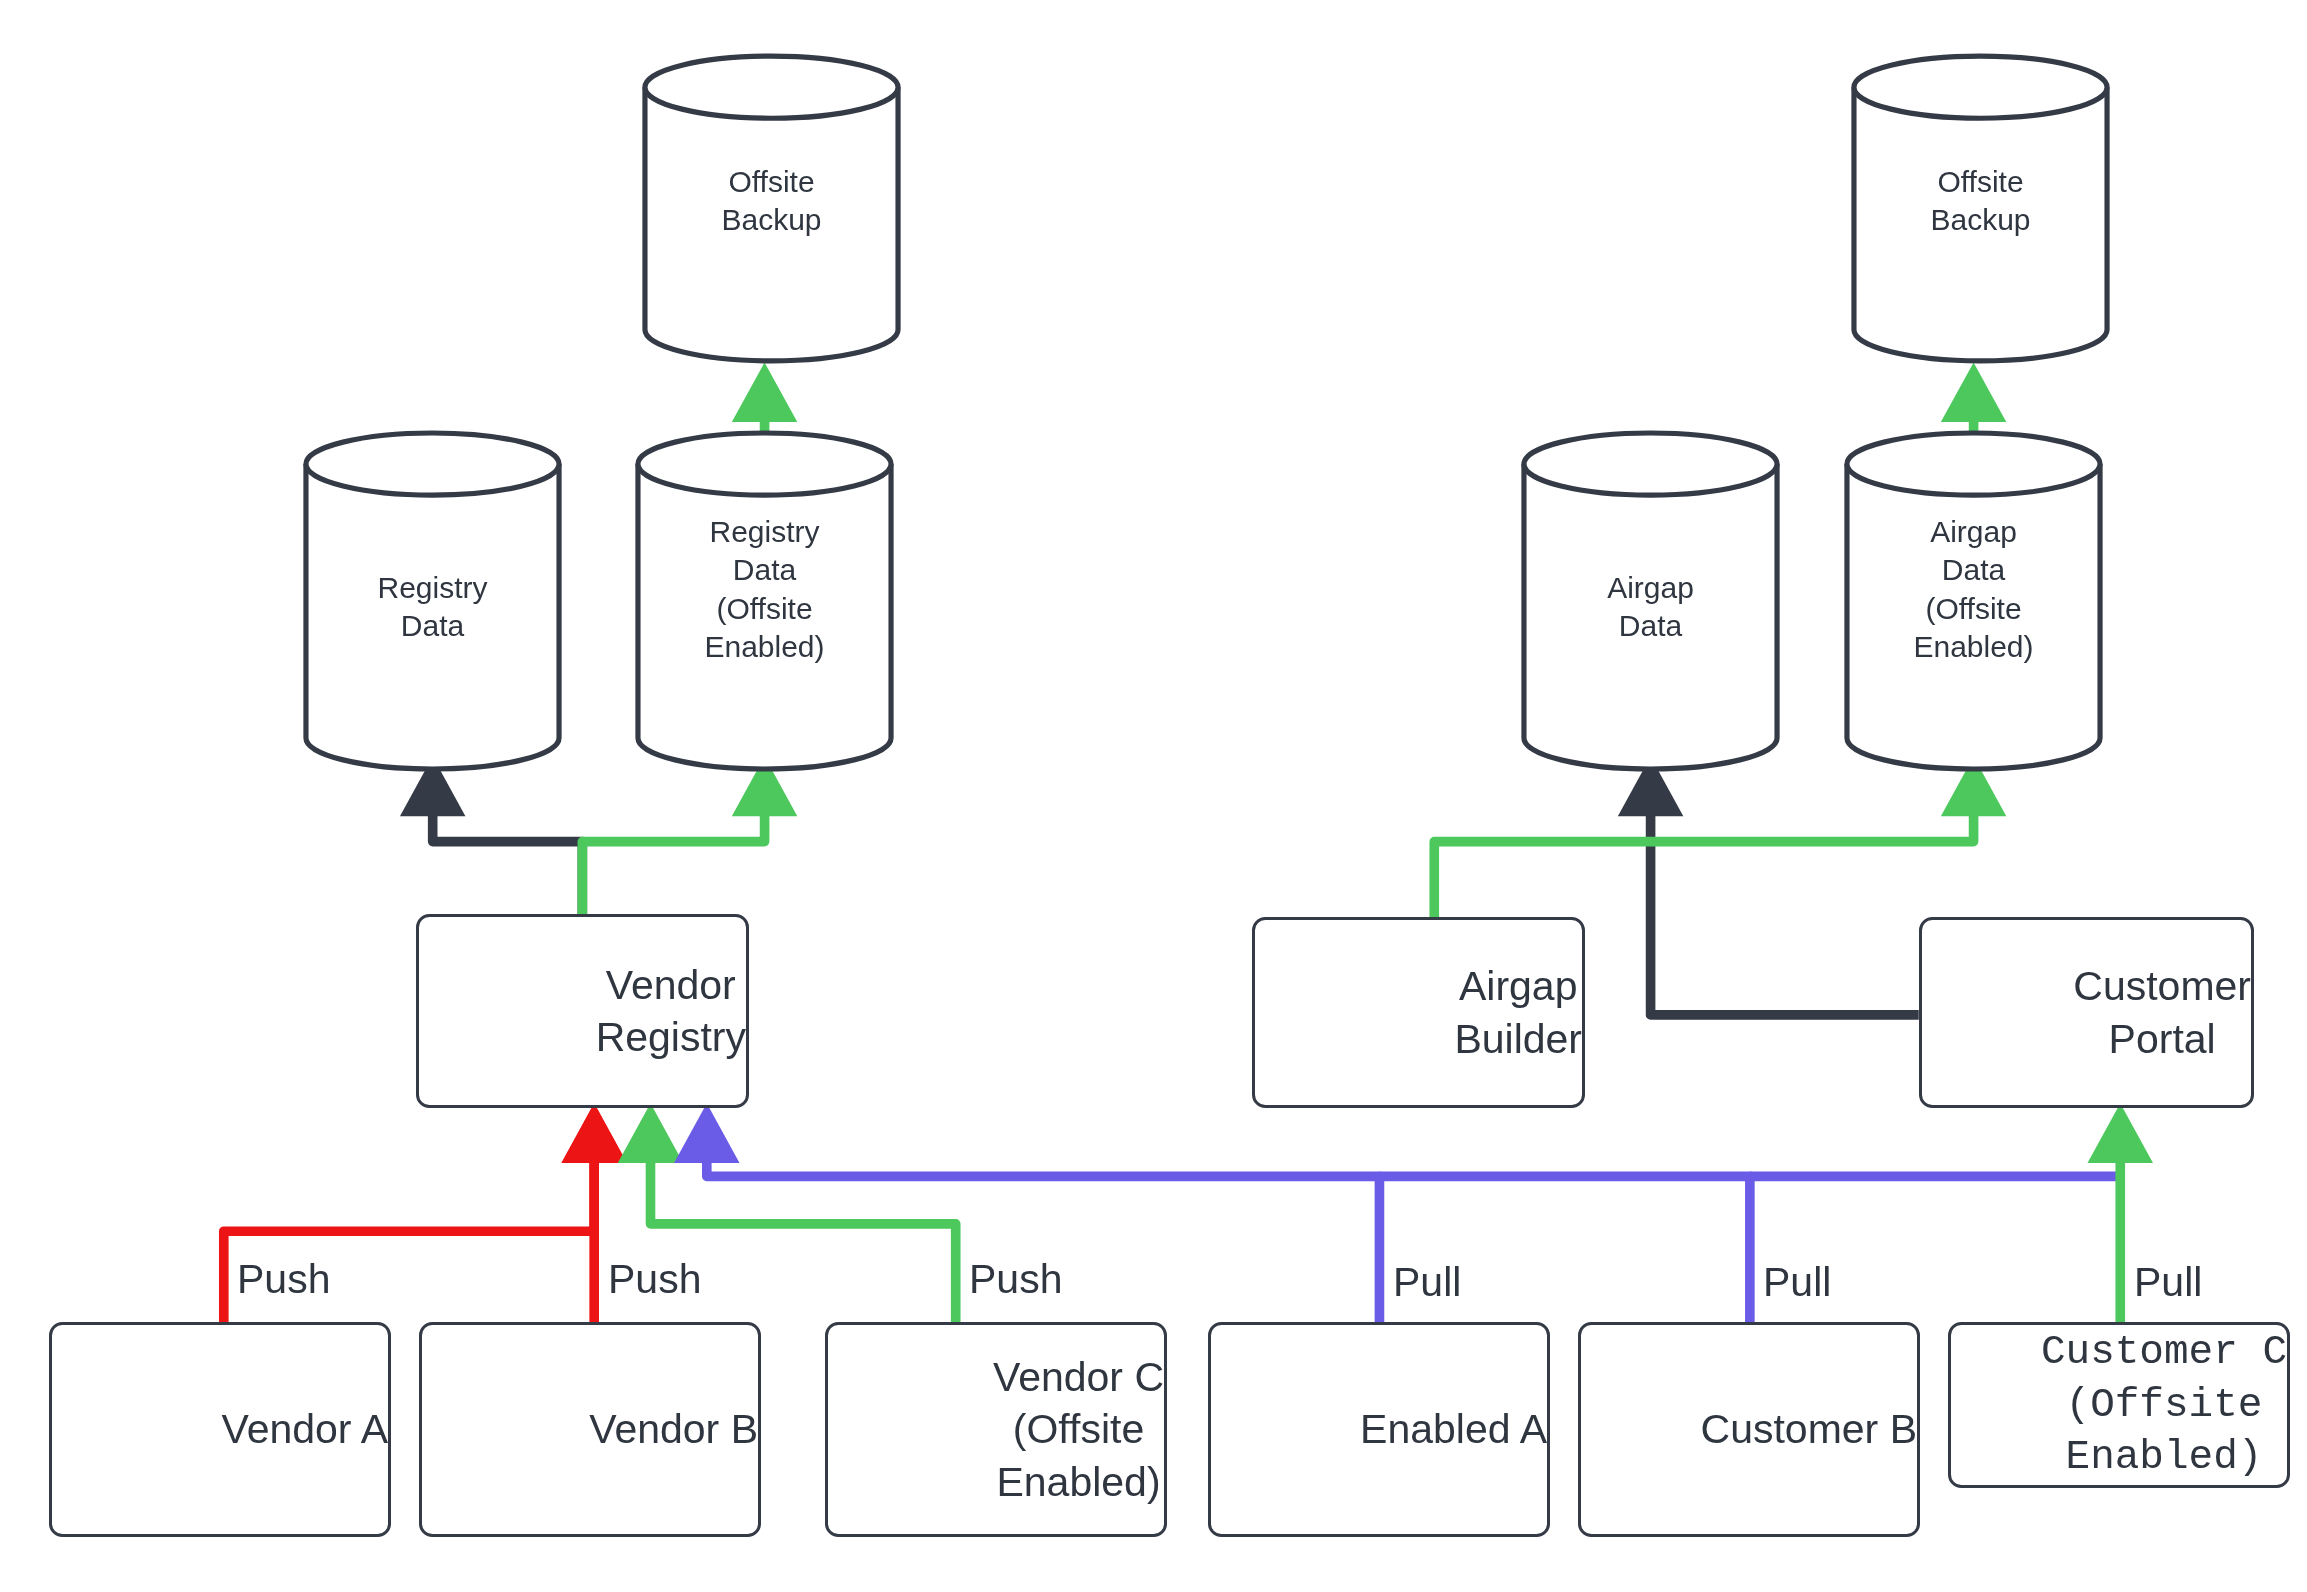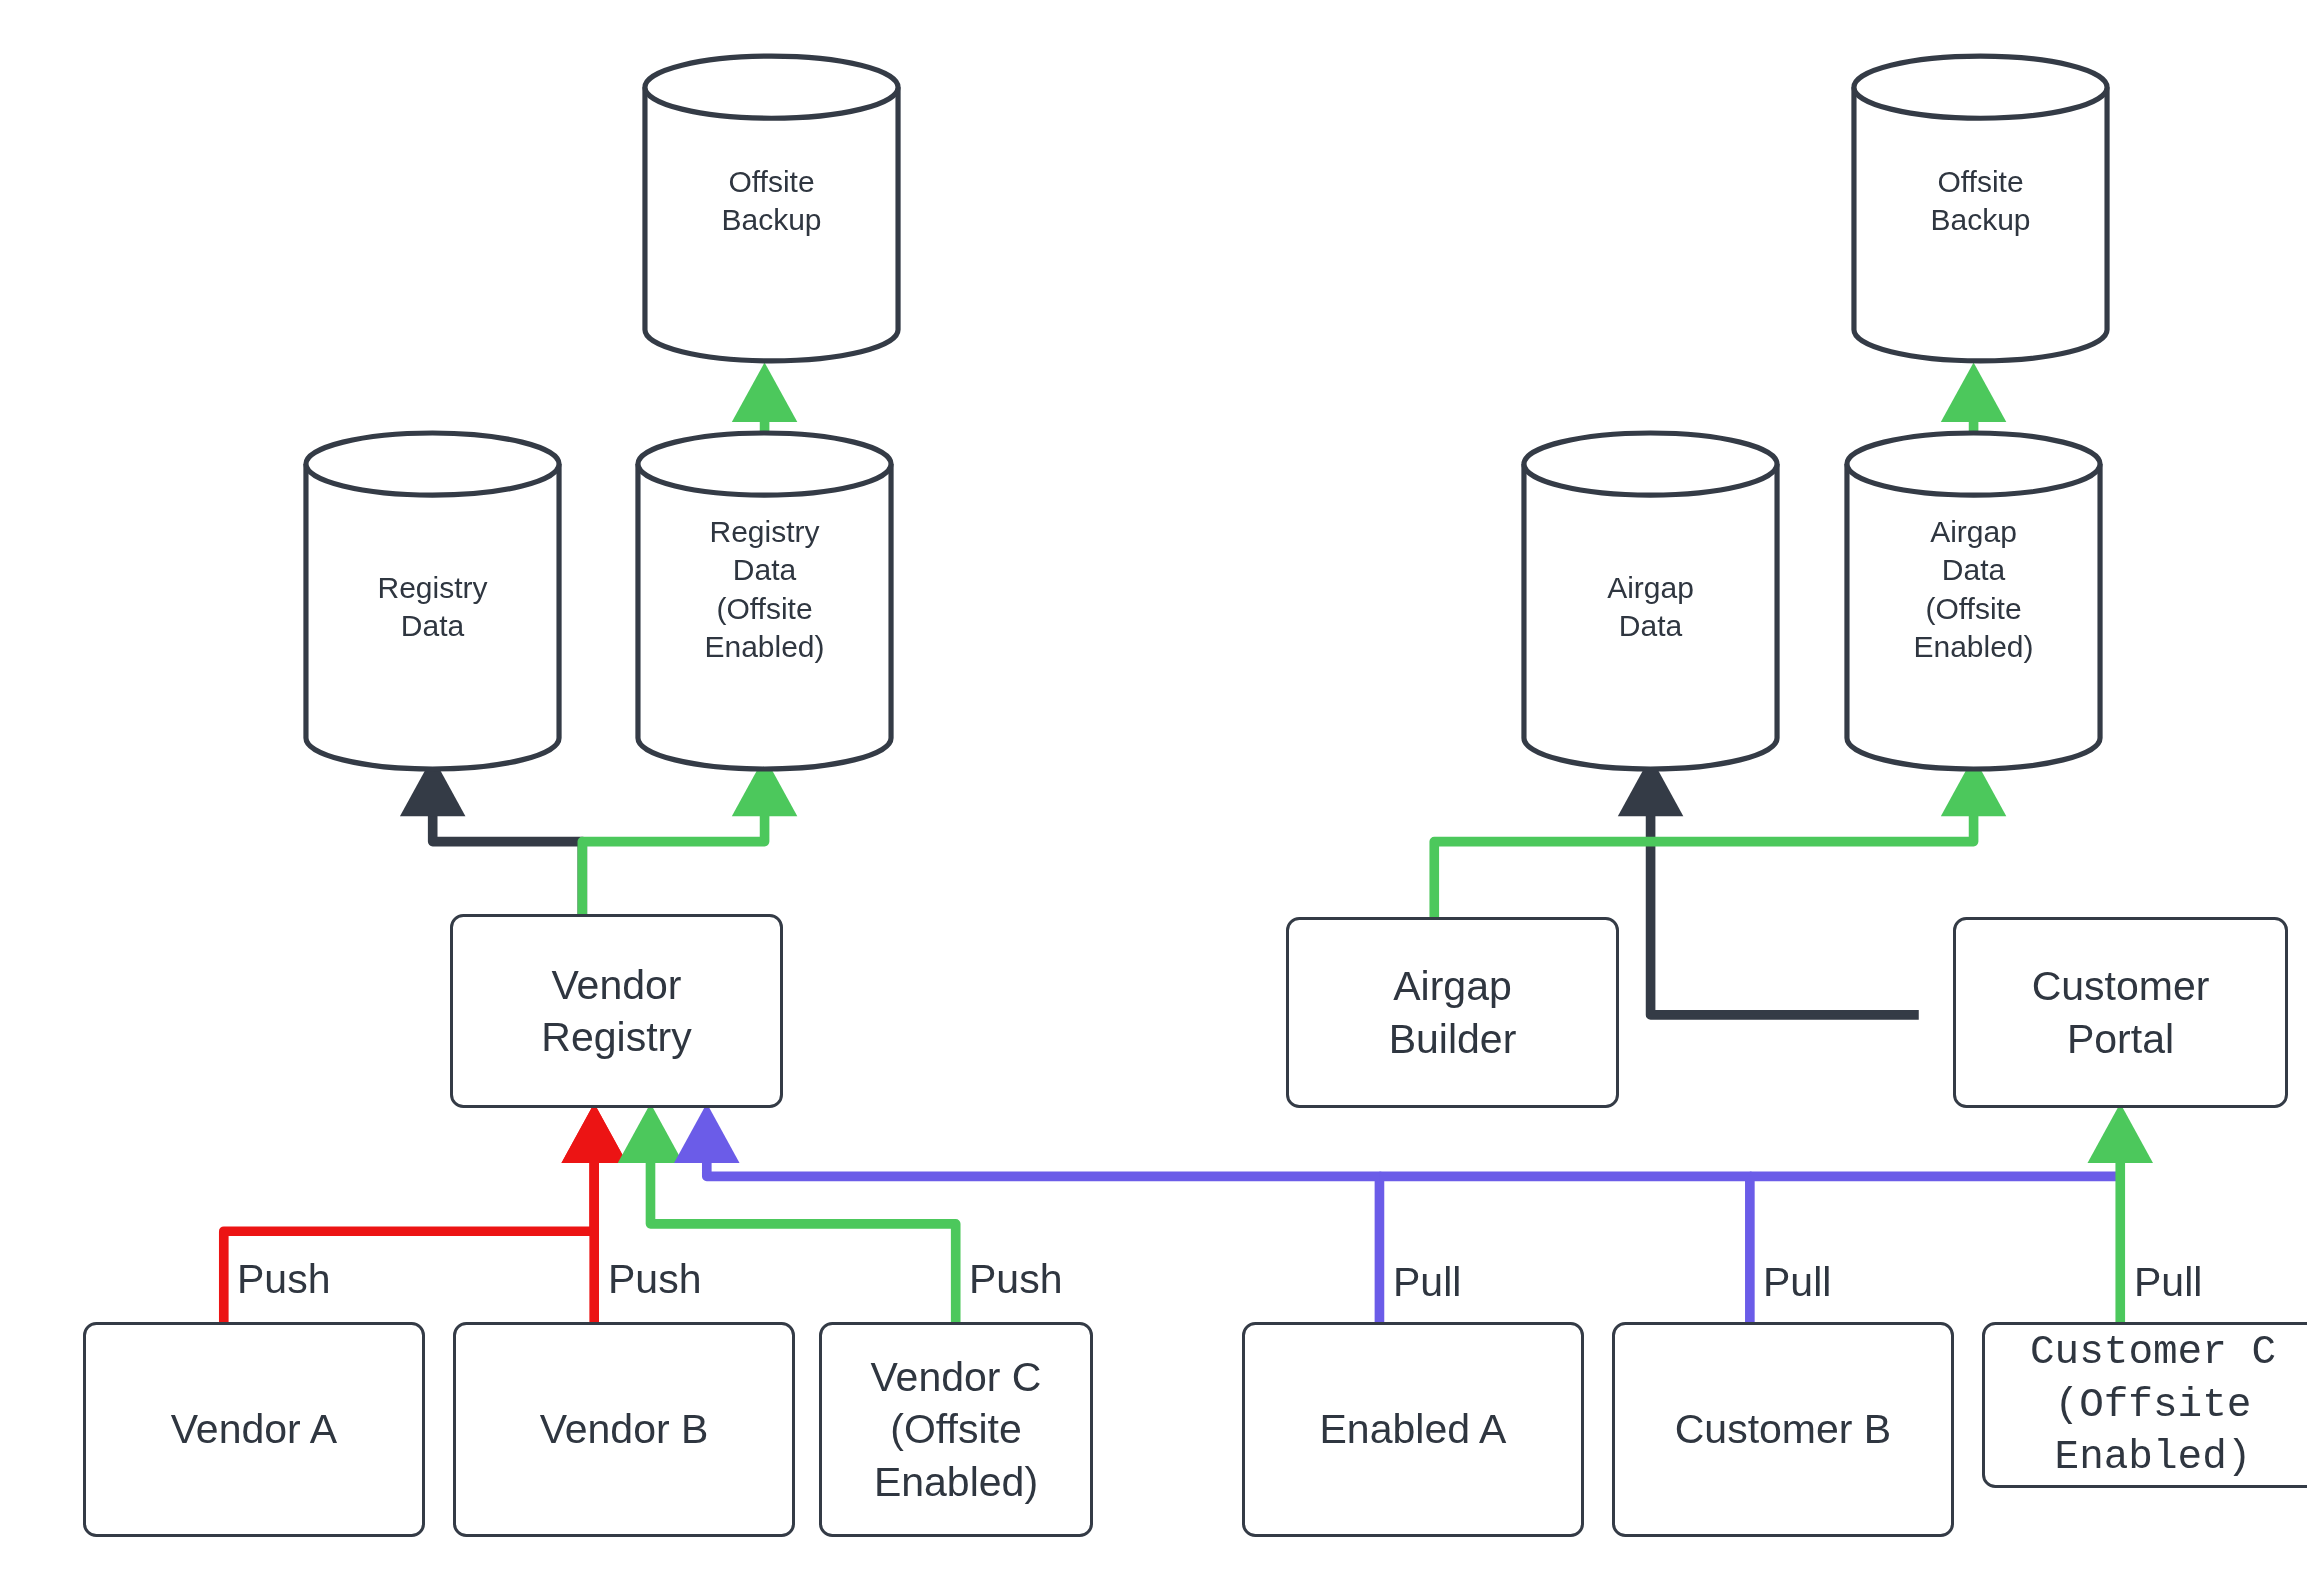--- a/index.html
+++ b/index.html
@@ -1,20 +1,20 @@
 <!DOCTYPE html>
 <html style="font-size:12px"><head>
 <meta charset="utf-8">
 <title>Architecture Diagram</title>
 <style>
   html,body{margin:0;padding:0;background:#ffffff;}
   body{font-family:"Liberation Sans","DejaVu Sans",sans-serif;}
   #stage{position:relative;width:2307px;height:1592px;background:#ffffff;overflow:hidden;}
   #edges{position:absolute;left:0;top:0;width:2307px;height:1592px;}
-  .node{position:absolute;box-sizing:border-box;display:flex;align-items:center;justify-content:center;text-align:center;margin-left:34px;}
+  .node{position:absolute;box-sizing:border-box;display:flex;align-items:center;justify-content:flex-end;text-align:center;}
   .boxnode{border:3px solid #343B46;border-radius:13.3px;background:#ffffff;}
   .boxnode .lbl{font-size:41px;line-height:1.28;color:#2F3640;white-space:pre-line;}
   .cyl{position:absolute;}
   .cyl svg{position:absolute;left:0;top:0;}
   .cyl .lbl{position:absolute;left:0;width:100%;text-align:center;font-size:30px;line-height:1.28;color:#2F3640;white-space:pre-line;}
   .edgelabel{position:absolute;font-size:41px;color:#2F3640;background:#ffffff;padding:0 6px;line-height:1;white-space:nowrap;}
 </style>
 </head>
 <body>
 
@@ -140,21 +140,21 @@
   </div>
 
   <div class="node boxnode" style="left:49px;top:1322px;width:342px;height:215px;">
     <span class="lbl">Vendor A</span>
   </div>
 
   <div class="node boxnode" style="left:419px;top:1322px;width:342px;height:215px;">
     <span class="lbl">Vendor B</span>
   </div>
 
-  <div class="node boxnode" style="left:785px;top:1322px;width:274px;height:215px;">
+  <div class="node boxnode" style="left:825px;top:1322px;width:342px;height:215px;">
     <span class="lbl">Vendor C
 (Offsite
 Enabled)</span>
   </div>
 
   <div class="node boxnode" style="left:1208px;top:1322px;width:342px;height:215px;">
     <span class="lbl">Enabled A</span>
   </div>
 
   <div class="node boxnode" style="left:1578px;top:1322px;width:342px;height:215px;">

